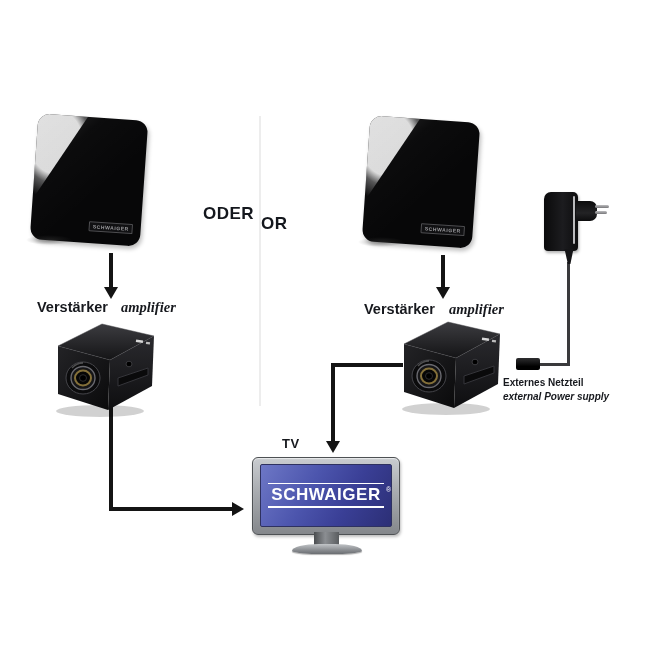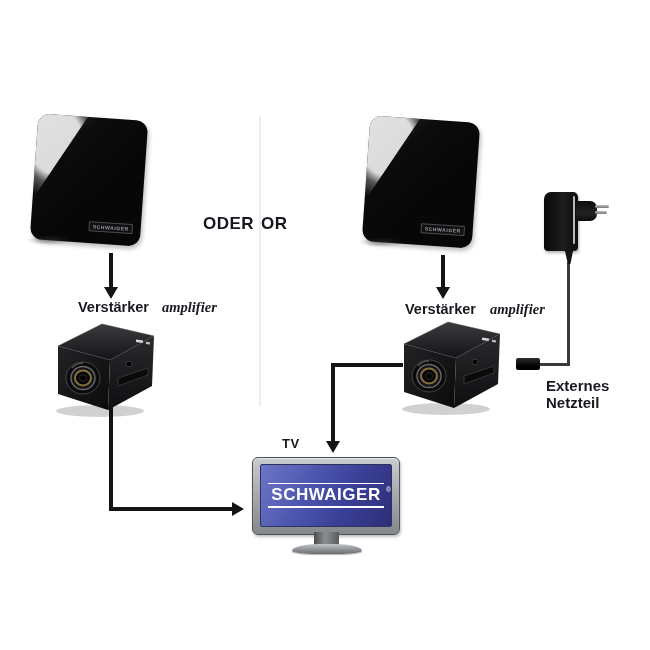--- a/index.html
+++ b/index.html
@@ -2,26 +2,26 @@
 <html><head>
 <meta charset="utf-8">
 <style>
   html,body{margin:0;padding:0;background:#fff;}
   #canvas{
     position:relative;width:650px;height:650px;background:#ffffff;overflow:hidden;
     font-family:"Liberation Sans", sans-serif;color:#17191e;
   }
   .abs{position:absolute;}
   
-  .lbl{font-weight:bold;font-size:14.5px;color:#17191e;white-space:nowrap;margin-left:41px;}
+  .lbl{font-weight:bold;font-size:14.5px;color:#17191e;white-space:nowrap;}
   .lbl.it{font-style:italic;font-family:Liberation Serif, serif;}
   .or-lbl{font-weight:bold;font-size:17px;letter-spacing:0.5px;color:#14171d;}
   .or-lbl.it{}
   .tv-lbl{font-weight:bold;font-size:13px;letter-spacing:0.5px;}
-  .pw-lbl{font-weight:bold;font-size:15px;margin-left:43px;}
+  .pw-lbl{font-weight:bold;font-size:10px;}
   .pw-lbl.it{font-style:italic;}
   
   .divider{left:259px;top:116px;width:2px;height:290px;background:#ededed;}
   
   .line{background:#141414;z-index:1;}
   .arrow-down{width:0;height:0;border-left:7px solid transparent;border-right:7px solid transparent;border-top:12px solid #141414;z-index:1;}
   .arrow-right{width:0;height:0;border-top:7px solid transparent;border-bottom:7px solid transparent;border-left:12px solid #141414;z-index:1;}
   
   .antenna{width:114px;height:132px;z-index:2;}
   .antenna .panel{
@@ -151,21 +151,21 @@
   <span class="abs lbl it" style="left:121px;top:299px;">amplifier</span>
 
   <div class="abs line" style="left:109px;top:400px;width:3.5px;height:110px;"></div>
   <div class="abs line" style="left:109px;top:507px;width:125px;height:3.5px;"></div>
   <div class="abs arrow-right" style="left:232px;top:502px;"></div>
 
   <svg class="abs" style="left:50px;top:318px;z-index:2;" width="115" height="102" viewBox="0 0 115 102">
     <use href="#amp-shape"></use>
   </svg>
 
-  <span class="abs or-lbl" style="left:203px;top:214px;">ODER</span>
+  <span class="abs or-lbl" style="left:203px;top:204px;">ODER</span>
   <span class="abs or-lbl it" style="left:261px;top:214px;">OR</span>
 
   <div class="abs antenna" style="left:366px;top:119px;">
     <div class="panel">
       <div class="gloss"></div>
       <div class="panel-sheen"></div>
       <div class="badge">SCHWAIGER</div>
     </div>
     <div class="floor-shadow"></div>
   </div>
@@ -189,20 +189,21 @@
   </div>
   <div class="abs pa-plug"></div>
   <div class="abs pa-pin" style="left:595px;top:205px;width:14px;"></div>
   <div class="abs pa-pin" style="left:595px;top:211px;width:12px;"></div>
   <div class="abs pa-cone"></div>
   <div class="abs pa-cable" style="left:567px;top:262px;width:3px;height:104px;"></div>
   <div class="abs pa-cable" style="left:539px;top:363px;width:31px;height:3px;"></div>
   <div class="abs pa-connector"></div>
 
   <span class="abs pw-lbl" style="left:503px;top:377px;">Externes Netzteil</span>
+  <span class="abs pw-lbl it" style="left:503px;top:391px;">external Power supply</span>
 
   <span class="abs tv-lbl" style="left:282px;top:436px;">TV</span>
 
   <div class="abs tv-frame">
     <div class="tv-screen">
       <div class="tv-logo">
         <span>SCHWAIGER</span>
         <span class="reg">®</span>
       </div>
     </div>

